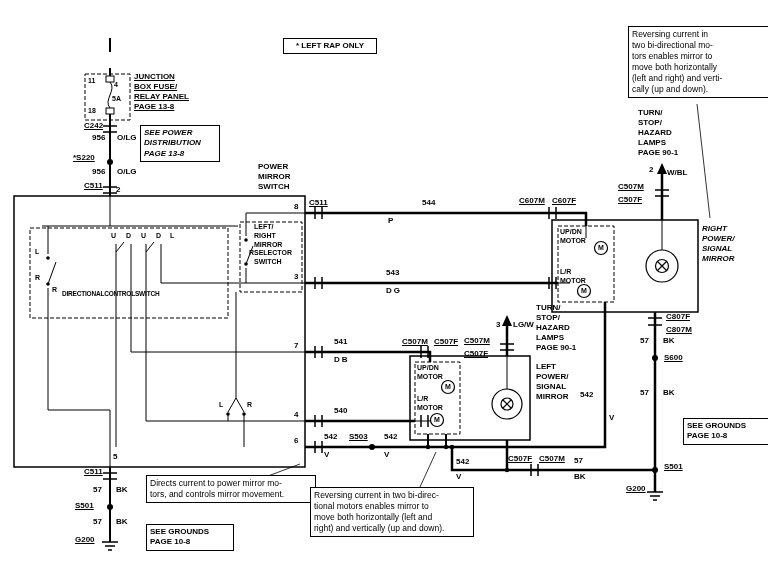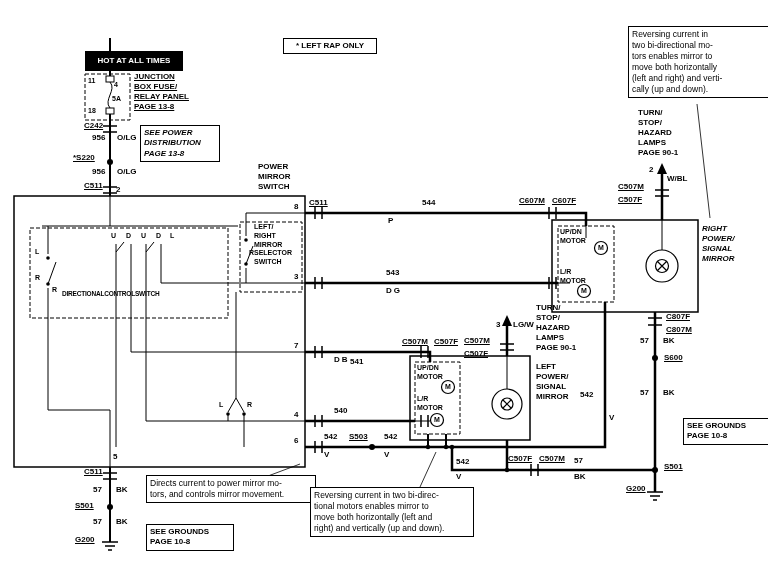--- a/index.html
+++ b/index.html
@@ -128,21 +128,20 @@
     <path d="M647,492 H663 M650,496 H660 M653,500 H657"></path>
   </g>
   <g stroke-width="0.8">
     <path d="M697,104 L710,218"></path>
     <path d="M268,476 L300,464"></path>
     <path d="M420,487 L436,452"></path>
   </g>
  </g>
 </svg>
 
-<div class="bx inv" style="left:85px;top:51px;width:92px;height:16px;font-size:8px;font-weight:bold;">HOT AT ALL TIMES</div>
 <div class="lbl" style="left:134px;top:72px;text-decoration:underline;">JUNCTION
 BOX FUSE/
 RELAY PANEL
 PAGE 13-8</div>
 <div class="lbl sm" style="left:88px;top:77px;">11</div>
 <div class="lbl sm" style="left:114px;top:81px;">4</div>
 <div class="lbl sm" style="left:112px;top:95px;">5A</div>
 <div class="lbl sm" style="left:88px;top:107px;">18</div>
 <div class="lbl conn" style="left:84px;top:121px;">C242</div>
 <div class="lbl" style="left:92px;top:133px;">956</div>
@@ -192,41 +191,41 @@
 <div class="lbl sm" style="left:219px;top:401px;">L</div>
 <div class="lbl sm" style="left:247px;top:401px;">R</div>
 
 <div class="lbl" style="left:386px;top:198px;padding-left:36px;">544</div>
 <div class="lbl" style="left:388px;top:216px;">P</div>
 <div class="lbl conn" style="left:519px;top:196px;">C607M</div>
 <div class="lbl conn" style="left:552px;top:196px;">C607F</div>
 <div class="lbl conn" style="left:618px;top:182px;">C507M</div>
 <div class="lbl conn" style="left:618px;top:195px;">C507F</div>
 <div class="lbl" style="left:649px;top:165px;">2</div>
-<div class="lbl" style="left:667px;top:174px;text-align:right;">W/BL</div>
+<div class="lbl" style="left:667px;top:168px;text-align:right;">W/BL</div>
 <div class="lbl" style="left:638px;top:108px;">TURN/
 STOP/
 HAZARD
 LAMPS
 PAGE 90-1</div>
 
 <div class="lbl" style="left:702px;top:224px;font-style:italic;">RIGHT
 POWER/
 SIGNAL
 MIRROR</div>
 <div class="lbl sm" style="left:560px;top:228px;">UP/DN
 MOTOR</div>
 <div class="lbl sm" style="left:598px;top:244px;">M</div>
 <div class="lbl sm" style="left:560px;top:268px;">L/R
 MOTOR</div>
 <div class="lbl sm" style="left:581px;top:287px;">M</div>
 
 <div class="lbl" style="left:386px;top:268px;">543</div>
 <div class="lbl" style="left:386px;top:286px;letter-spacing:2px;">DG</div>
-<div class="lbl" style="left:350px;top:337px;margin-top:20px;">541</div>
+<div class="lbl" style="left:334px;top:337px;">541</div>
 <div class="lbl" style="left:334px;top:355px;letter-spacing:2px;">DB</div>
 <div class="lbl conn" style="left:402px;top:337px;">C507M</div>
 <div class="lbl conn" style="left:434px;top:337px;">C507F</div>
 <div class="lbl" style="left:334px;top:406px;">540</div>
 
 <div class="lbl sm" style="left:417px;top:364px;">UP/DN
 MOTOR</div>
 <div class="lbl sm" style="left:445px;top:383px;">M</div>
 <div class="lbl sm" style="left:417px;top:395px;">L/R
 MOTOR</div>

